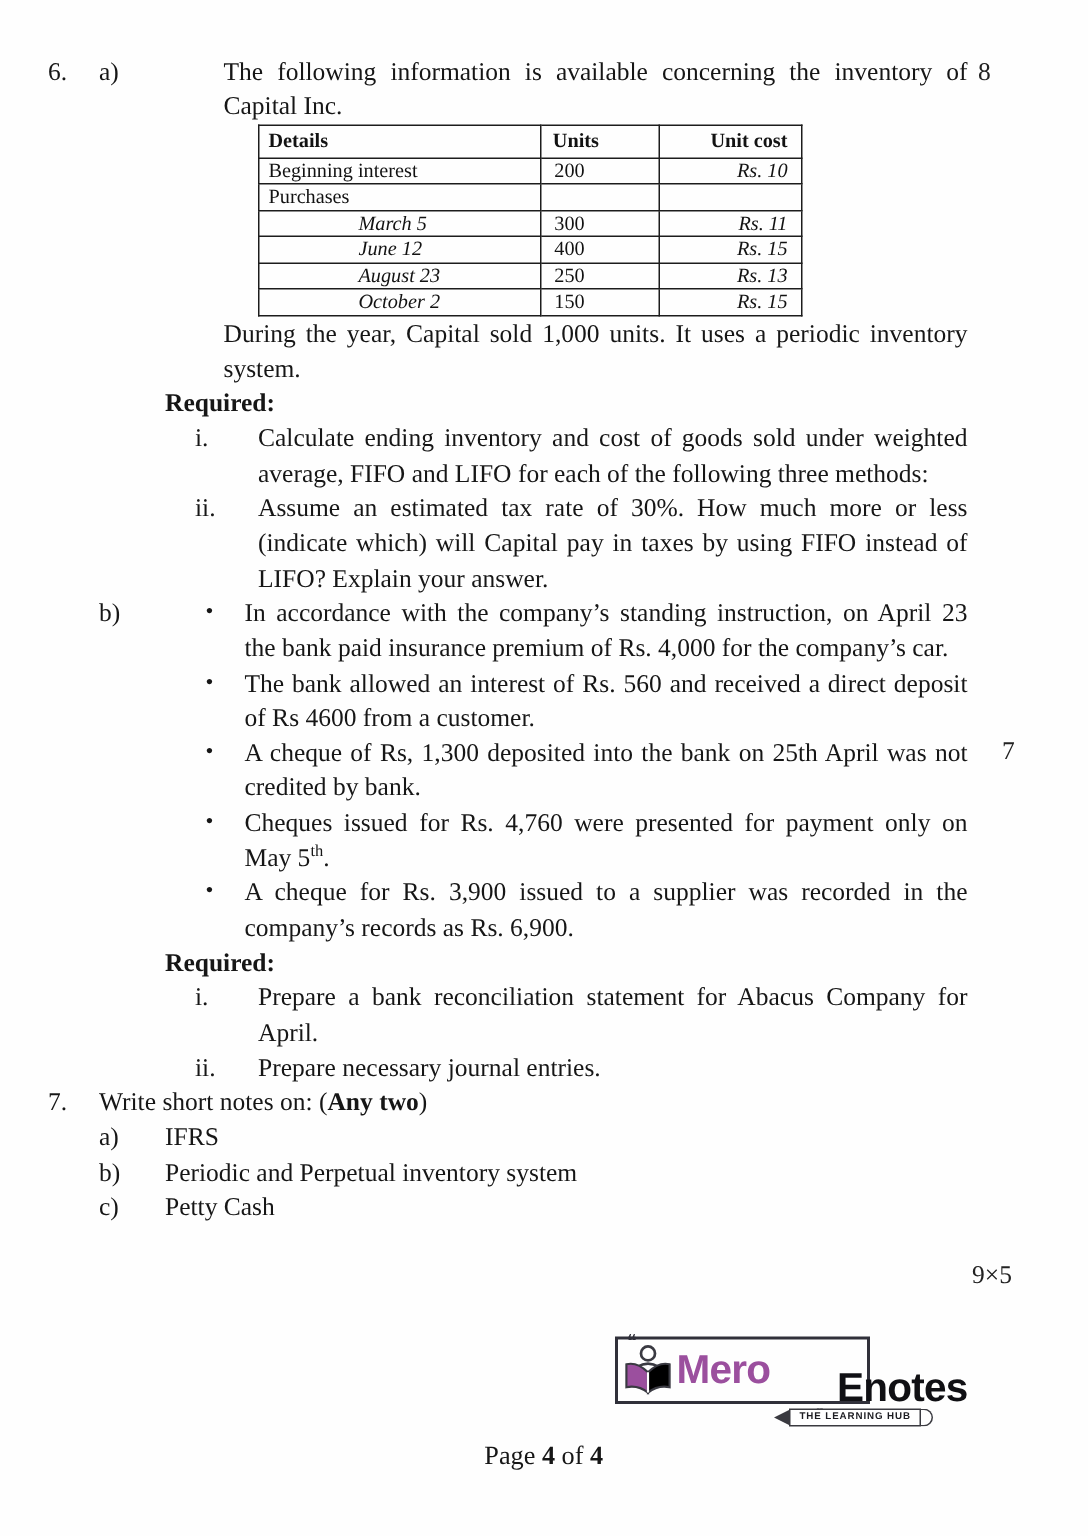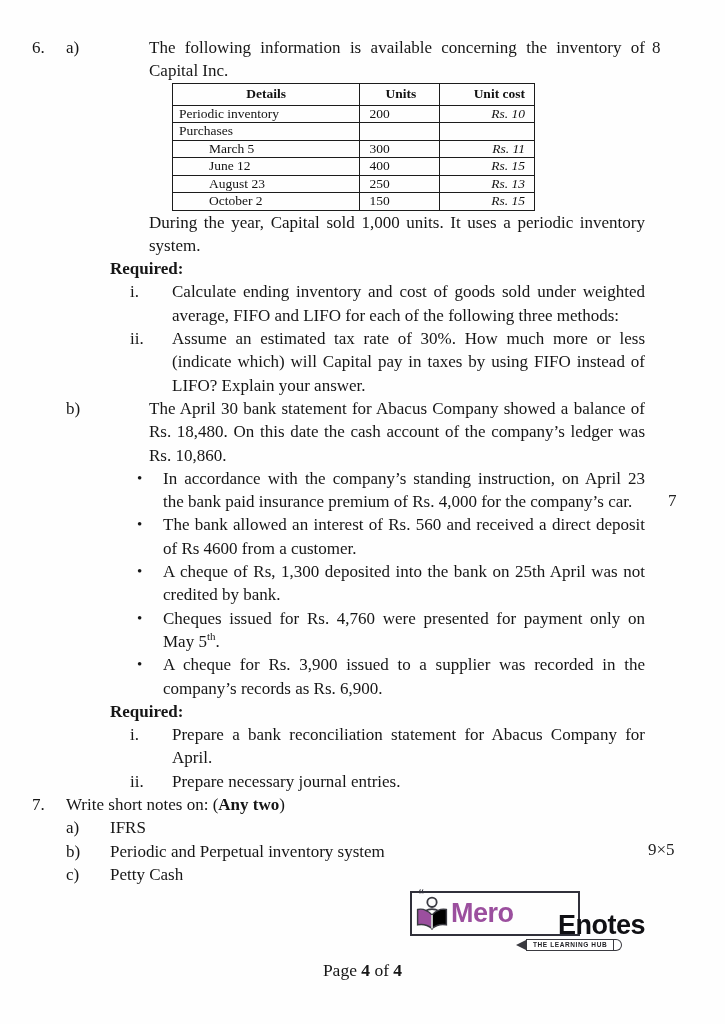--- a/index.html
+++ b/index.html
@@ -29,29 +29,29 @@
   table.inv {
     border-collapse: collapse;
     margin-left: 62px;
     width: 363px;
     font-size: 13.5px;
     line-height: 16px;
     color: #121212;
   }
   table.inv th, table.inv td { border: 1.3px solid #1c1c1c; }
   table.inv th {
-    font-weight: bold; height: 22px; text-align: center;
+    font-weight: bold; height: 22px; text-align: left;
     padding: 1px 6px; vertical-align: middle;
   }
   table.inv th.c-units { padding-left: 8px; }
   table.inv th.c-cost  { text-align: right; padding-right: 9px; }
   table.inv td { height: 17.5px; padding: 0 6px; vertical-align: middle; }
   table.inv td.c-units { padding-left: 9px; }
   table.inv td.c-cost  { text-align: right; padding-right: 9px; font-style: italic; }
-  table.inv tr.indent td.c-details { padding-left: 36px; }
+  table.inv tr.indent td.c-details { padding-left: 66px; font-style: italic; }
 
   
   .ritem { display: flex; align-items: flex-start; }
   .rnum  { flex: 0 0 22px; margin-left: 20px; }
   .rtext { flex: 1; margin-left: 20px; min-width: 0; }
 
   
   .bitem  { display: flex; align-items: flex-start; }
   .bullet { flex: 0 0 11px; margin-left: 27px; font-size: 15px; }
   .btext  { flex: 1; margin-left: 15px; min-width: 0; }
@@ -104,21 +104,21 @@
             <p class="just">The following information is available concerning the inventory of Capital Inc.</p>
 
             <table class="inv">
               <tbody>
                   <tr>
                 <th class="c-details" style="width:188px">Details</th>
                 <th class="c-units" style="width:80px">Units</th>
                 <th class="c-cost" style="width:95px">Unit cost</th>
               </tr>
               <tr>
-                <td class="c-details">Periodic inventory</td>
+                <td class="c-details">Beginning interest</td>
                 <td class="c-units">200</td>
                 <td class="c-cost">Rs. 10</td>
               </tr>
               <tr>
                 <td class="c-details">Purchases</td>
                 <td class="c-units"></td>
                 <td class="c-cost"></td>
               </tr>
               <tr class="indent">
                 <td class="c-details">March 5</td>
@@ -153,21 +153,20 @@
             <div class="ritem">
               <div class="rnum">ii.</div>
               <div class="rtext just">Assume an estimated tax rate of 30%. How much more or less (indicate which) will Capital pay in taxes by using FIFO instead of LIFO? Explain your answer.</div>
             </div>
           </div>
         </div>
 
         <div class="row">
           <div class="letter">b)</div>
           <div class="sbody">
-            <p class="just">The April 30 bank statement for Abacus Company showed a balance of Rs. 18,480. On this date the cash account of the company’s ledger was Rs. 10,860.</p>
 
             <div class="bitem">
               <div class="bullet">•</div>
               <div class="btext just">In accordance with the company’s standing instruction, on April 23 the bank paid insurance premium of Rs. 4,000 for the company’s car.</div>
             </div>
             <div class="bitem">
               <div class="bullet">•</div>
               <div class="btext just">The bank allowed an interest of Rs. 560 and received a direct deposit of Rs 4600 from a customer.</div>
             </div>
             <div class="bitem">

